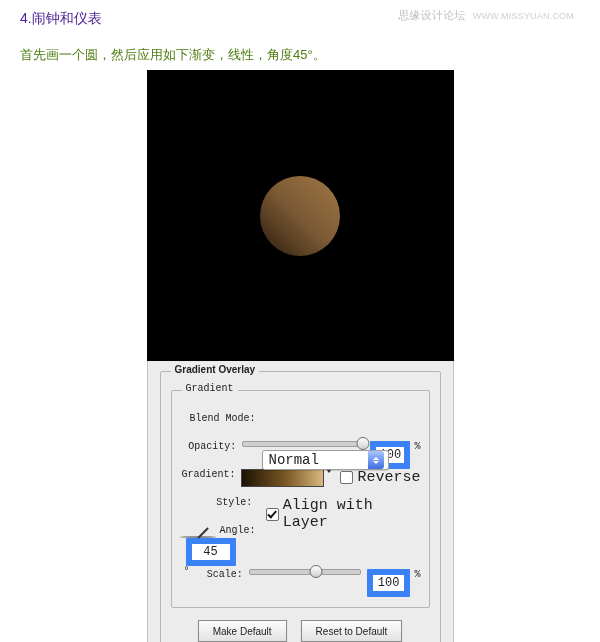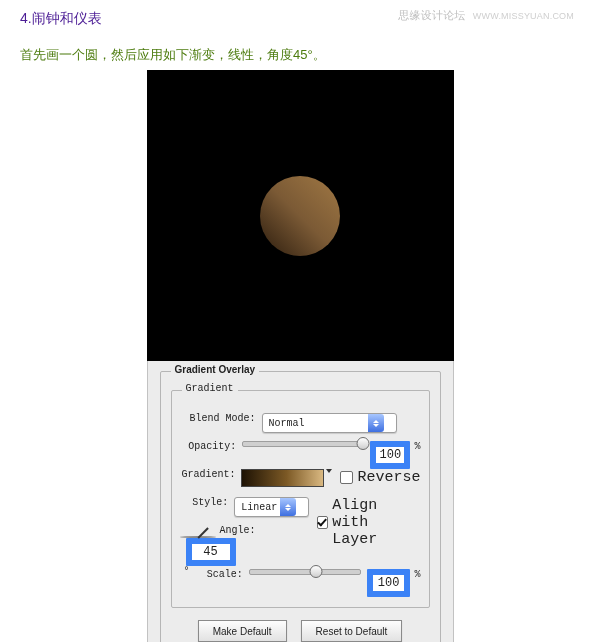--- a/index.html
+++ b/index.html
@@ -11,21 +11,21 @@
 .figure{width:307px;margin:0 auto;}
 .canvas{width:307px;height:291px;background:#000;display:flex;align-items:center;justify-content:center;}
 .sphere{width:80px;height:80px;border-radius:50%;background:linear-gradient(45deg,#2c1c0d 0%,#7b5a35 50%,#a07844 100%);}
 .panel{width:307px;background:#ececec;border:1px solid #c2c2c2;border-top:none;box-sizing:border-box;padding:10px 6px 14px 6px;font-family:"Lucida Grande","Segoe UI",Arial,sans-serif;font-size:10px;color:#222;}
 .fieldset{position:relative;border:1px solid #b5b5b5;border-radius:2px;padding:18px 10px 14px 10px;margin:0 6px;}
 .legend-outer{position:absolute;top:-8px;left:10px;background:#ececec;padding:0 4px;font-size:10px;color:#222;font-weight:bold;}
 .inner-fieldset{position:relative;border:1px solid #b5b5b5;border-radius:2px;padding:14px 8px 10px 8px;font-family:Liberation Mono, monospace;}
 .legend-inner{position:absolute;top:-8px;left:10px;background:#ececec;padding:0 4px;font-size:10px;}
 .row{display:flex;align-items:flex-start;margin:8px 0;height:20px;}
 .lbl{width:76px;text-align:right;padding-right:6px;font-size:10px;}
-.select{position:relative;display:flex;align-items:center;height:18px;background:#fff;border:1px solid #9e9e9e;border-radius:3px;font-size:10px;padding:0 12px 0 6px;box-shadow:0 1px 1px rgba(0,0,0,0.15);}
+.select{position:relative;display:flex;align-items:center;height:18px;background:#fff;border:1px solid #9e9e9e;border-radius:3px;font-size:14px;padding:0 4px 0 6px;box-shadow:0 1px 1px rgba(0,0,0,0.15);margin-top:37px;}
 .select .sel-text{flex:0 0 auto;}
 .select .sel-btn{width:16px;height:18px;background:linear-gradient(#a7c6ff,#3e6fe0);border-radius:0 3px 3px 0;margin-left:auto;display:flex;flex-direction:column;align-items:center;justify-content:center;gap:1px;margin-right:0;}
 .arrow{width:0;height:0;border-left:3px solid transparent;border-right:3px solid transparent;}
 .arrow.up{border-bottom:3px solid #fff;}
 .arrow.down{border-top:3px solid #fff;}
 .sel-blend{width:115px;}
 .sel-style{width:86px;}
 .slider{position:relative;height:4px;background:#cfcfcf;border:1px solid #9e9e9e;border-radius:2px;flex:none;}
 .slider .thumb{position:absolute;top:-5px;width:11px;height:11px;background:linear-gradient(#fefefe,#cfcfcf);border:1px solid #6e6e6e;border-radius:50%;transform:translateX(-50%);}
 .slider-op{width:120px;}
@@ -93,27 +93,20 @@
                 <span class="arrow down"></span>
               </div>
      <label class="cblabel">
       <span class="cbox"></span>
       <span>Reverse</span>
      </label>
     </div>
 
     <div class="row">
      <div class="lbl">Style:</div>
-     <div class="select sel-style">
-      <span class="sel-text">Linear</span>
-      <span class="sel-btn">
-                  <span class="arrow up"></span>
-                  <span class="arrow down"></span>
-                </span>
-     </div>
      <label class="cblabel">
       <span class="cbox checked"></span>
       <span>Align with Layer</span>
      </label>
     </div>
 
     <div class="row" style="height:36px;flex-direction:column;">
      <div class="lbl">Angle:</div>
      <div class="angle-dial">
                 <div class="needle"></div>

